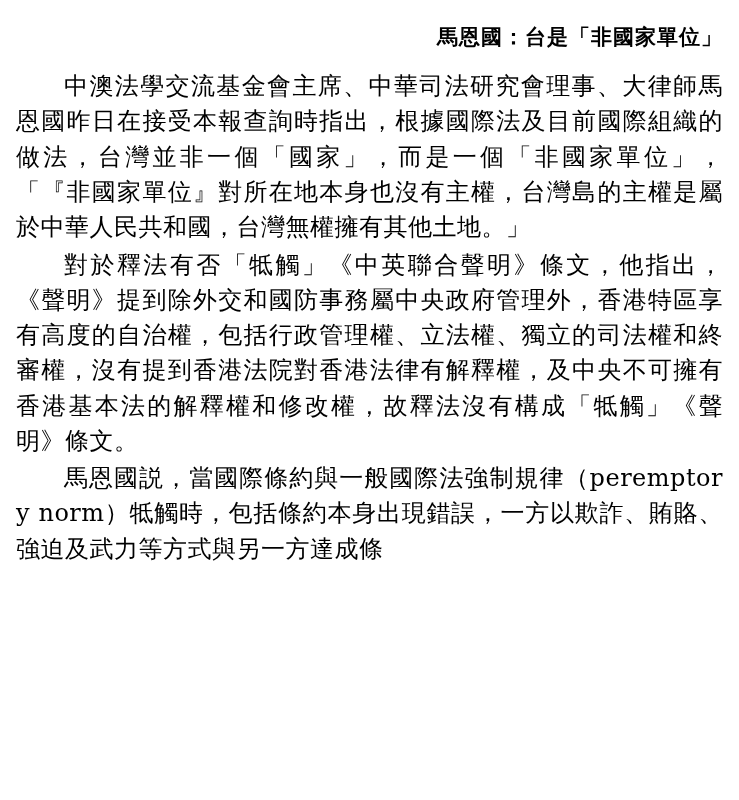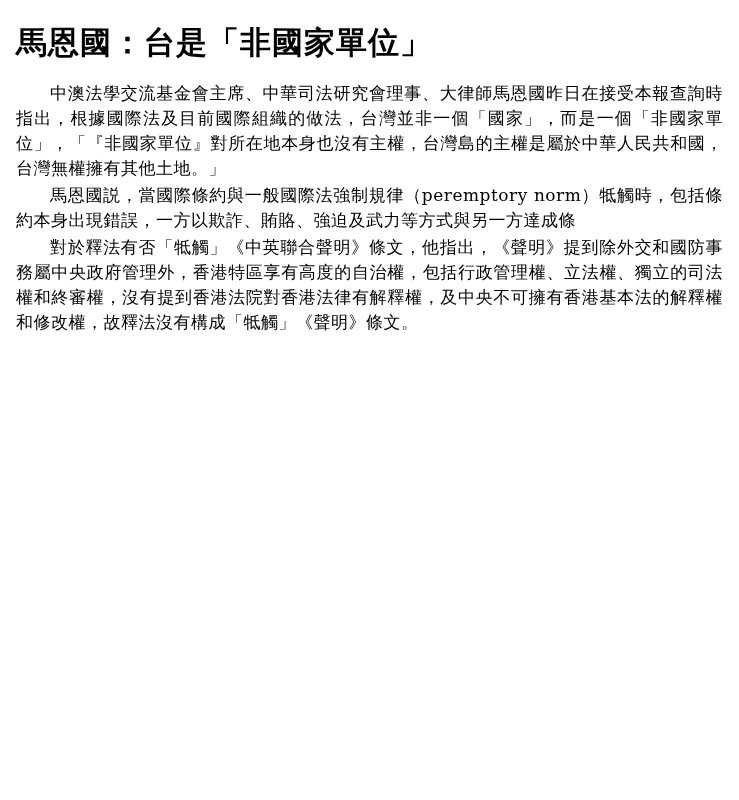--- a/index.html
+++ b/index.html
@@ -14,45 +14,45 @@
     color: #000000;
     overflow: hidden;
   }
   .page {
     width: 739px;
     height: 800px;
     box-sizing: border-box;
     padding: 18px 16px 0 16px;
   }
   .headline {
-    text-align: left;
-    font-size: 31px;
+    text-align: right;
+    font-size: 21px;
     font-weight: bold;
     letter-spacing: 1px;
     line-height: 1.2;
     margin: 6px 0 20px 0;
     font-family: "DejaVu Serif", "Liberation Serif", serif;
   }
   .body-text p {
     margin: 0 0 2px 0;
-    font-size: 17px;
+    font-size: 24px;
     line-height: 1.47;
     text-align: justify;
     text-justify: inter-character;
     text-indent: 2em;
     letter-spacing: 0.5px;
     word-break: break-all;
   }
   .body-text p:last-child {
     text-align: justify;
   }
 </style>
 </head>
 <body>
 
 <div class="page">
   <h1 class="headline">馬恩國：台是「非國家單位」</h1>
   <div class="body-text">
     <p>中澳法學交流基金會主席、中華司法研究會理事、大律師馬恩國昨日在接受本報查詢時指出，根據國際法及目前國際組織的做法，台灣並非一個「國家」，而是一個「非國家單位」，「『非國家單位』對所在地本身也沒有主權，台灣島的主權是屬於中華人民共和國，台灣無權擁有其他土地。」</p>
+    <p>對於釋法有否「牴觸」《中英聯合聲明》條文，他指出，《聲明》提到除外交和國防事務屬中央政府管理外，香港特區享有高度的自治權，包括行政管理權、立法權、獨立的司法權和終審權，沒有提到香港法院對香港法律有解釋權，及中央不可擁有香港基本法的解釋權和修改權，故釋法沒有構成「牴觸」《聲明》條文。</p>
     <p>馬恩國説，當國際條約與一般國際法強制規律（peremptory norm）牴觸時，包括條約本身出現錯誤，一方以欺詐、賄賂、強迫及武力等方式與另一方達成條</p>
-    <p>對於釋法有否「牴觸」《中英聯合聲明》條文，他指出，《聲明》提到除外交和國防事務屬中央政府管理外，香港特區享有高度的自治權，包括行政管理權、立法權、獨立的司法權和終審權，沒有提到香港法院對香港法律有解釋權，及中央不可擁有香港基本法的解釋權和修改權，故釋法沒有構成「牴觸」《聲明》條文。</p>
   </div>
 </div>
 
 </body></html>

